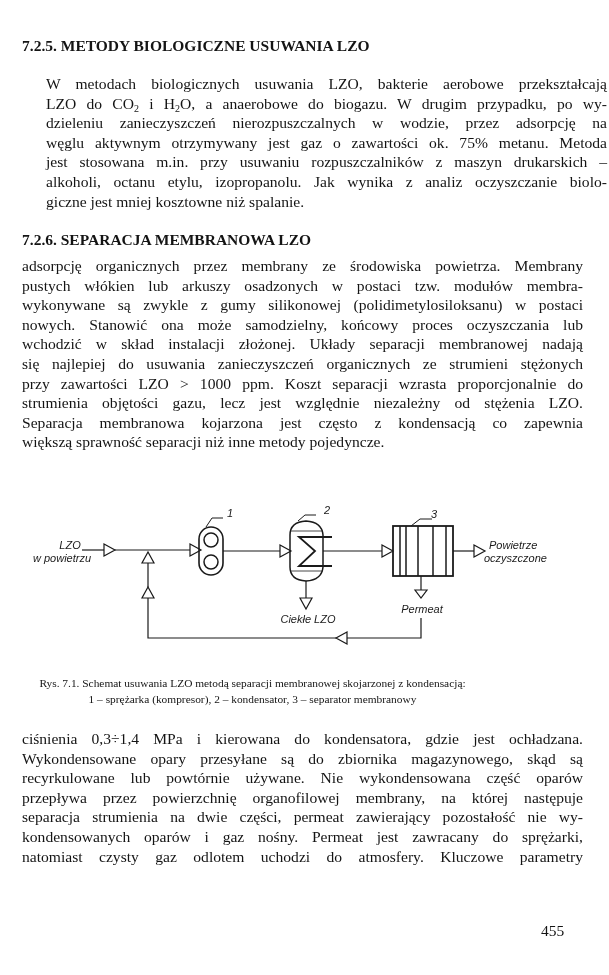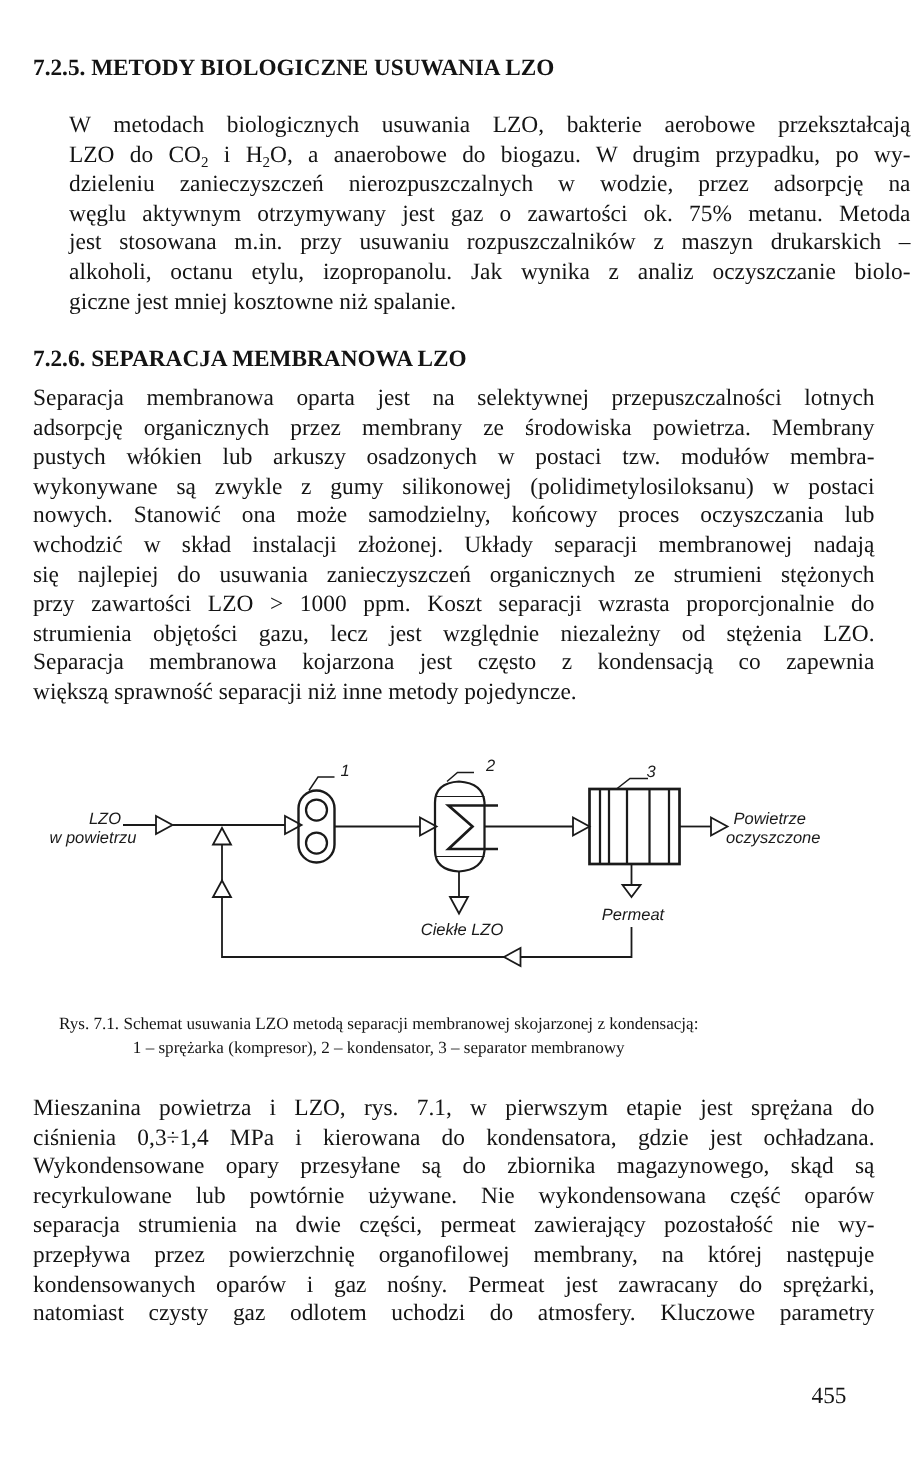--- a/index.html
+++ b/index.html
@@ -30,21 +30,20 @@
   <span class="line"><span>LZO do CO</span><sub>2</sub><span> i H</span><sub>2</sub><span>O, a anaerobowe do biogazu. W drugim przypadku, po wy-</span></span>
   <span class="line">dzieleniu zanieczyszczeń nierozpuszczalnych w wodzie, przez adsorpcję na</span>
   <span class="line">węglu aktywnym otrzymywany jest gaz o zawartości ok. 75% metanu. Metoda</span>
   <span class="line">jest stosowana m.in. przy usuwaniu rozpuszczalników z maszyn drukarskich –</span>
   <span class="line">alkoholi, octanu etylu, izopropanolu. Jak wynika z analiz oczyszczanie biolo-</span>
   <span class="line last">giczne jest mniej kosztowne niż spalanie.</span>
 </div>
 
 <div class="heading" style="top:231px;">7.2.6. SEPARACJA MEMBRANOWA LZO</div>
 <div class="para" style="top:256px;">
-  <span class="line">Separacja membranowa oparta jest na selektywnej przepuszczalności lotnych</span>
   <span class="line">adsorpcję organicznych przez membrany ze środowiska powietrza. Membrany</span>
   <span class="line">pustych włókien lub arkuszy osadzonych w postaci tzw. modułów membra-</span>
   <span class="line">wykonywane są zwykle z gumy silikonowej (polidimetylosiloksanu) w postaci</span>
   <span class="line">nowych. Stanowić ona może samodzielny, końcowy proces oczyszczania lub</span>
   <span class="line">wchodzić w skład instalacji złożonej. Układy separacji membranowej nadają</span>
   <span class="line">się najlepiej do usuwania zanieczyszczeń organicznych ze strumieni stężonych</span>
   <span class="line">przy zawartości LZO &gt; 1000 ppm. Koszt separacji wzrasta proporcjonalnie do</span>
   <span class="line">strumienia objętości gazu, lecz jest względnie niezależny od stężenia LZO.</span>
   <span class="line">Separacja membranowa kojarzona jest często z kondensacją co zapewnia</span>
   <span class="line last">większą sprawność separacji niż inne metody pojedyncze.</span>
@@ -109,23 +108,22 @@
   <text class="diag-label" x="324" y="514">2</text>
   <text class="diag-label" x="431" y="518">3</text>
 </svg>
 
 <div class="caption" style="top:675px;">
   <div>Rys. 7.1. Schemat usuwania LZO metodą separacji membranowej skojarzonej z kondensacją:</div>
   <div>1 – sprężarka (kompresor), 2 – kondensator, 3 – separator membranowy</div>
 </div>
 
 <div class="para" style="top:729px;">
-  <span class="line">Mieszanina powietrza i LZO, rys. 7.1, w pierwszym etapie jest sprężana do</span>
   <span class="line">ciśnienia 0,3÷1,4 MPa i kierowana do kondensatora, gdzie jest ochładzana.</span>
   <span class="line">Wykondensowane opary przesyłane są do zbiornika magazynowego, skąd są</span>
   <span class="line">recyrkulowane lub powtórnie używane. Nie wykondensowana część oparów</span>
+  <span class="line">przepływa przez powierzchnię organofilowej membrany, na której następuje</span>
   <span class="line">separacja strumienia na dwie części, permeat zawierający pozostałość nie wy-</span>
-  <span class="line">przepływa przez powierzchnię organofilowej membrany, na której następuje</span>
   <span class="line">kondensowanych oparów i gaz nośny. Permeat jest zawracany do sprężarki,</span>
   <span class="line">natomiast czysty gaz odlotem uchodzi do atmosfery. Kluczowe parametry</span>
 </div>
 
 <div class="pagenum">455</div>
 
 </body></html>

